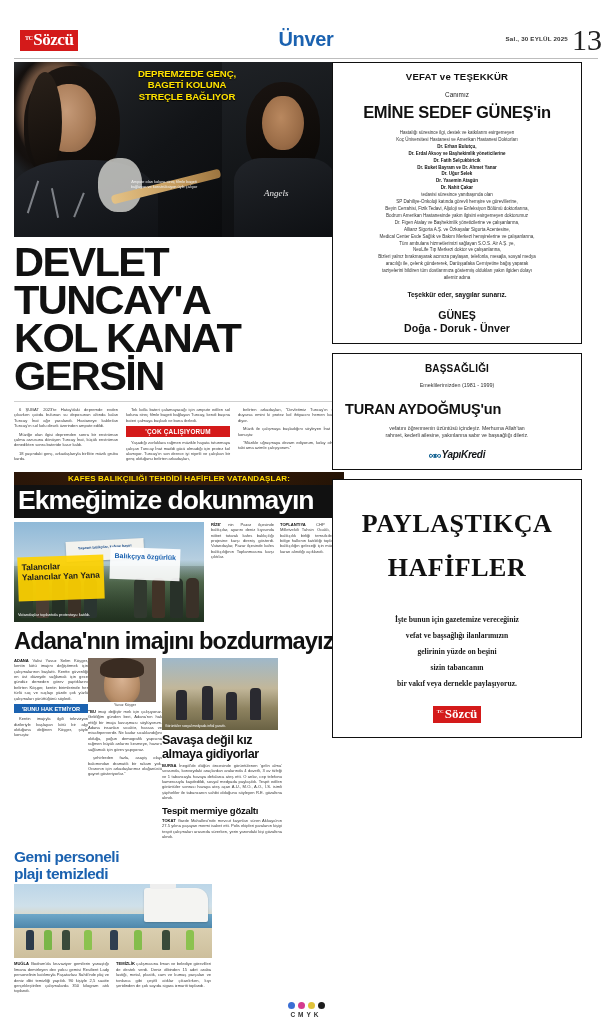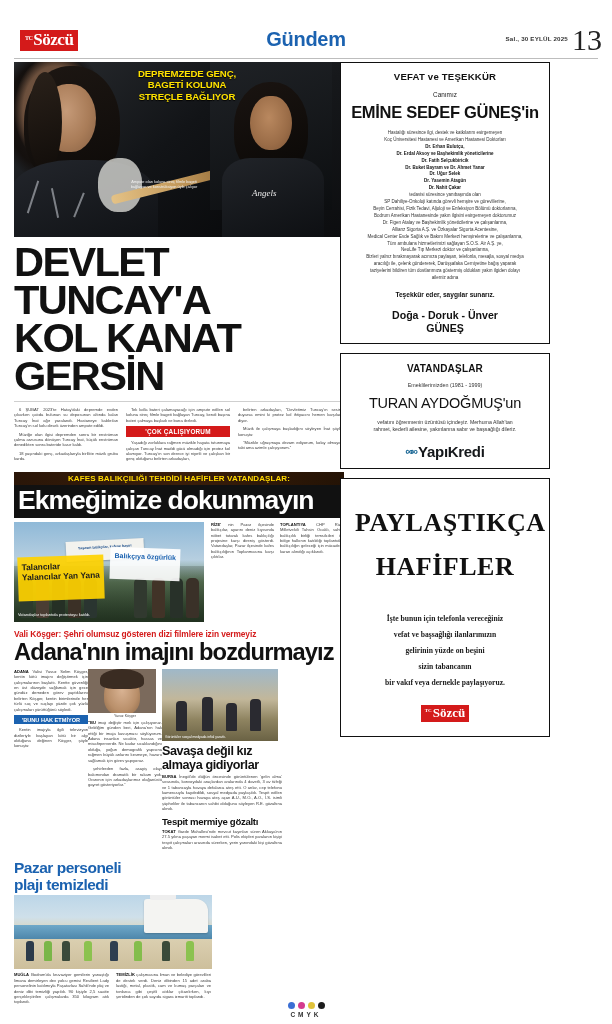--- a/index.html
+++ b/index.html
@@ -64,21 +64,21 @@
     background:linear-gradient(160deg,#1d1713 0%,#0d0a08 100%);}
   .lp-hair2{position:absolute;left:14px;top:10px;width:34px;height:100px;border-radius:50%;
     background:linear-gradient(160deg,#2a211a 0%,#100c09 100%);}
   .lp-body{position:absolute;left:-6px;top:98px;width:150px;height:90px;border-radius:42% 42% 0 0;
     background:linear-gradient(160deg,#23262c 0%,#0e1013 100%);}
   .lp-zig{position:absolute;background:#cfd4da;opacity:.55;}
   .lp-stick{position:absolute;left:96px;top:120px;width:112px;height:9px;border-radius:4px;
     background:linear-gradient(90deg,#e4c286 0%,#c49a5c 60%,#9c7540 100%);transform:rotate(-14deg);}
   .lp-wrap{position:absolute;left:84px;top:96px;width:44px;height:54px;border-radius:45%;
     background:rgba(236,236,230,.72);}
-  .lp-right{position:absolute;right:12px;top:0;width:122px;height:148px;
+  .lp-right{position:absolute;right:0;top:0;width:122px;height:148px;
     background:linear-gradient(160deg,#1f2226 0%,#0c0e10 100%);text-align:center;}
   .rp-hair{position:absolute;left:24px;top:20px;width:74px;height:92px;border-radius:48% 48% 40% 40%;
     background:linear-gradient(160deg,#1a1411 0%,#0a0806 100%);}
   .rp-face{position:absolute;left:40px;top:34px;width:42px;height:54px;border-radius:50%/55%;
     background:radial-gradient(ellipse at 45% 40%,#b9885f 0%,#9a6c47 60%,#7a5336 100%);}
   .rp-body{position:absolute;left:12px;top:96px;width:102px;height:82px;border-radius:28% 28% 0 0;
     background:linear-gradient(160deg,#212429 0%,#0d0f12 100%);}
   .rp-logo{position:absolute;left:42px;top:126px;font-family:"Liberation Serif",serif;
     font-style:italic;font-size:9px;color:#e8e8e8;}
   .photo-kicker{
@@ -189,38 +189,38 @@
     background:linear-gradient(180deg,#bcd6e8 0%,#cfe0ea 30%,#ddd2b4 52%,#cdbf9c 100%);}
   .p4-ship{position:absolute;right:4px;top:4px;width:64px;height:34px;background:#f4f4f2;
     border-radius:3px 12px 2px 2px;box-shadow:0 1px 2px rgba(0,0,0,.2);}
   .p4-ship:after{content:"";position:absolute;left:6px;top:-7px;width:26px;height:8px;background:#eee;border-radius:2px;}
   .p4-fig{position:absolute;bottom:8px;width:8px;height:20px;border-radius:3px 3px 1px 1px;}
   .p4-sea{position:absolute;left:0;top:30px;width:198px;height:14px;background:linear-gradient(180deg,#6fa8c9,#4e87ab);}
   .sec4-cols{display:flex;gap:7px;margin-top:3px;}
   .sec4-col{width:95px;}
 
   
-  .right-col{position:absolute;left:340px;top:62px;width:210px;}
+  .right-col{position:absolute;left:332px;top:62px;width:250px;}
   .ad-box{border:1.4px solid #111;background:#fff;box-sizing:border-box;padding:8px 10px;}
   .ad-title{text-align:center;font-weight:bold;font-size:9.6px;letter-spacing:0.2px;color:#111;}
   .ad-small{text-align:center;font-size:6.4px;color:#222;margin-top:9px;}
   .ad-name{text-align:center;font-weight:bold;font-size:16.5px;letter-spacing:-0.3px;color:#111;margin-top:5px;}
   .ad-line{text-align:center;font-size:4.5px;line-height:6.9px;color:#333;}
   .ad-thanks{text-align:center;font-weight:bold;font-size:6.6px;color:#111;margin-top:9px;}
   .ad-sign{text-align:center;font-weight:bold;font-size:10.6px;color:#111;margin-top:11px;line-height:13px;}
 
   .bs-box{border:1.2px solid #111;background:#fff;box-sizing:border-box;padding:9px 12px 8px 12px;
     margin-top:9px;position:relative;}
   .bs-title{text-align:center;font-weight:bold;font-size:10px;color:#111;letter-spacing:0.2px;}
   .bs-sub{text-align:center;font-size:5.4px;color:#333;margin-top:8px;}
-  .bs-name{text-align:center;font-weight:normal;font-size:14.5px;color:#111;margin-top:7px;letter-spacing:-0.2px;}
+  .bs-name{text-align:left;font-weight:bold;font-size:14.5px;color:#111;margin-top:13px;letter-spacing:-0.2px;}
   .bs-text{text-align:center;font-size:5.2px;line-height:7.4px;color:#333;margin-top:8px;}
   .yk{display:flex;align-items:center;justify-content:center;gap:3px;margin-top:9px;}
   .yk-mark{font-size:11px;color:#0b5d8e;letter-spacing:-3px;font-weight:bold;}
-  .yk-text{font-weight:bold;font-size:15px;color:#14171a;letter-spacing:-0.3px;}
+  .yk-text{font-weight:bold;font-size:10px;color:#14171a;letter-spacing:-0.3px;font-style:italic;}
 
   .acilar-box{border:1.2px solid #111;background:#fff;box-sizing:border-box;
     padding:22px 14px 14px 14px;margin-top:9px;}
   .acilar-line{text-align:center;font-family:"Liberation Serif", serif;font-weight:bold;
     font-size:26px;line-height:44px;color:#111;letter-spacing:0.5px;}
   .acilar-body{text-align:center;font-family:"Liberation Serif", serif;font-weight:bold;
     font-size:7.6px;line-height:16px;color:#1a1a1a;margin-top:22px;}
   .acilar-logo{display:flex;justify-content:center;margin-top:14px;}
   .logo-sm{background:#d41a1a;color:#fff;font-family:"Liberation Serif", serif;
     font-weight:bold;font-size:13px;padding:0 4px 1px 4px;line-height:16px;
@@ -236,21 +236,21 @@
 </head>
 <body>
 
 <div class="page">
 
   <div class="masthead">
     <div class="logo">
       <span class="tc">TC</span>
         <span>Sözcü</span>
     </div>
-    <div class="section-title">Gündem</div>
+    <div class="section-title">Ünver</div>
     <div class="date-line">Sal., 30 EYLÜL 2025</div>
     <div class="page-num">13</div>
   </div>
   <div class="rule-top"></div>
 
   <div class="left-col">
 
     <div class="lead-photo">
       <div class="lp-left">
         <div class="lp-hair"></div>
@@ -340,21 +340,20 @@
           <div class="sec2-col">
             <div class="body-txt">
               <p style="text-indent:0"><span class="lead-word">TOPLANTIYA</span> <span>CHP Rize Milletvekili Tahsin Ocaklı, sahte balıkçılık birliği temsilcileri ile bölge halkının katıldığı toplantıda, balıkçılığın geleceği için mücadele kararı alındığı açıklandı.</span></p>
             </div>
           </div>
         </div>
       </div>
     </div>
 
     <div class="sec3">
-      <div class="kicker-red">Vali Köşger: Şehri olumsuz gösteren dizi filmlere izin vermeyiz</div>
       <div class="head3">Adana'nın imajını bozdurmayız</div>
       <div class="sec3-body">
 
         <div class="s3-col">
           <div class="body-txt">
             <p style="text-indent:0"><span class="lead-word">ADANA</span> <span>Valisi Yavuz Selim Köşger, kentin kötü imajını değiştirmek için çalışmalarının başlattı. Kentte güvenliği en üst düzeyde sağlamak için gece gündüz demeden görev yaptıklarını belirten Köşger, kentin birimlerinde her türlü suç ve suçlayı yüzde çok yüzlü çalışmaları yürüttüğünü söyledi.</span></p>
           </div>
           <div class="bluebar">'BUNU HAK ETMİYOR</div>
           <div class="body-txt">
             <p>Kentin imajıyla ilgili televizyon dizileriyle başlayan kötü bir algı olduğuna değinen Köşger, şöyle konuştu:</p>
@@ -391,21 +390,21 @@
           <div class="head5">Tespit mermiye gözaltı</div>
           <div class="body-txt" style="margin-top:2px">
             <p style="text-indent:0"><span class="lead-word">TOKAT</span> <span>Garde Mahallesi'nde mevcut kayınları süren Akkaya'nın 27.5 yılına yaşayan mermi isabet etti. Polis ekipleri yaralanın kişiyi tespit çalışmaları arasında sürerken, yerin yanındaki kişi gözaltına alındı.</span></p>
           </div>
         </div>
       </div>
     </div>
 
     <div class="sec4">
       <div class="head-blue">
-        <div>Pazar personeli</div>
+        <div>Gemi personeli</div>
         <div>plajı temizledi</div>
       </div>
       <div class="photo4">
         <div class="p4-sea"></div>
         <div class="p4-ship"></div>
         <div class="p4-fig" style="left:12px;background:#2c3b4a;"></div>
         <div class="p4-fig" style="left:30px;background:#7ab648;"></div>
         <div class="p4-fig" style="left:48px;background:#3a4a3a;"></div>
         <div class="p4-fig" style="left:70px;background:#8cc24f;"></div>
         <div class="p4-fig" style="left:96px;background:#2f3f50;"></div>
@@ -455,44 +454,44 @@
         <div class="ad-line">Medical Center Evde Sağlık ve Bakım Merkezi hemşirelerine ve çalışanlarına,</div>
         <div class="ad-line">Tüm ambulans hizmetlerimizi sağlayan S.O.S. Air A.Ş. ye,</div>
         <div class="ad-line">NeoLife Tıp Merkezi doktor ve çalışanlarına,</div>
         <div class="ad-line">Bizleri yalnız bırakmayarak acımıza paylaşan, telefonla, mesajla, sosyal medya</div>
         <div class="ad-line">aracılığı ile, çelenk göndererek, Darüşşafaka Cemiyetine bağış yaparak</div>
         <div class="ad-line">taziyelerini bildiren tüm dostlarımıza göstermiş oldukları yakın ilgiden dolayı</div>
         <div class="ad-line">ailemiz adına</div>
       </div>
       <div class="ad-thanks">Teşekkür eder, saygılar sunarız.</div>
       <div class="ad-sign">
+        <div>GÜNEŞ</div>
         <div>Doğa - Doruk - Ünver</div>
-        <div>GÜNEŞ</div>
       </div>
     </div>
 
     <div class="bs-box">
-      <div class="bs-title">VATANDAŞLAR</div>
+      <div class="bs-title">BAŞSAĞLIĞI</div>
       <div class="bs-sub">Emeklilerimizden (1981 - 1999)</div>
       <div class="bs-name">TURAN AYDOĞMUŞ'un</div>
       <div class="bs-text">
         <div>vefatını öğrenmenin üzüntüsü içindeyiz. Merhuma Allah'tan</div>
         <div>rahmet, kederli ailesine, yakınlarına sabır ve başsağlığı dileriz.</div>
       </div>
       <div class="yk">
         <span class="yk-mark">∞∞</span>
         <span class="yk-text">YapıKredi</span>
       </div>
     </div>
 
     <div class="acilar-box">
       <div class="acilar-line">PAYLAŞTIKÇA</div>
       <div class="acilar-line">HAFİFLER</div>
       <div class="acilar-body">
-        <div>İşte bunun için telefonla  vereceğiniz</div>
+        <div>İşte bunun için gazetemize  vereceğiniz</div>
         <div>vefat ve başsağlığı ilanlarımızın</div>
         <div>gelirinin yüzde on beşini</div>
         <div>sizin tabancanın</div>
         <div>bir vakıf veya dernekle paylaşıyoruz.</div>
       </div>
       <div class="acilar-logo">
         <div class="logo-sm">
           <span class="tc">TC</span>
             <span>Sözcü</span>
         </div>

